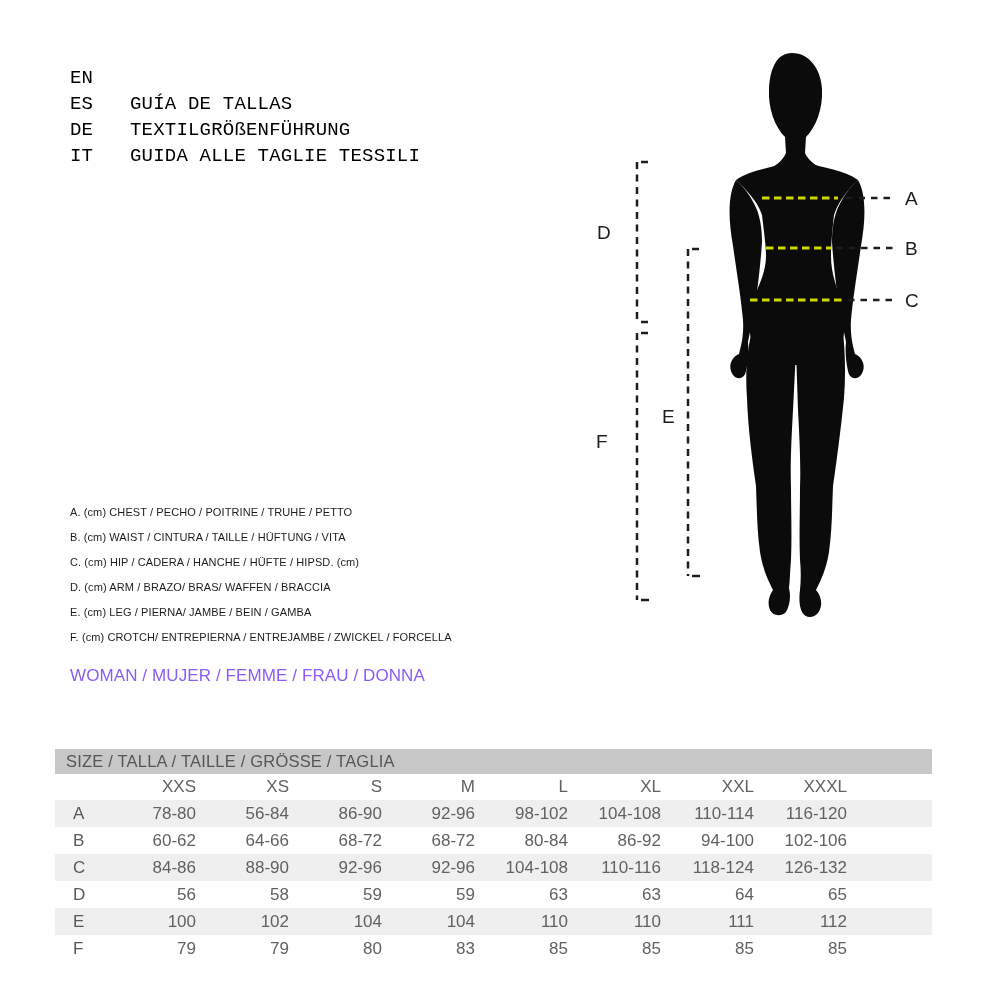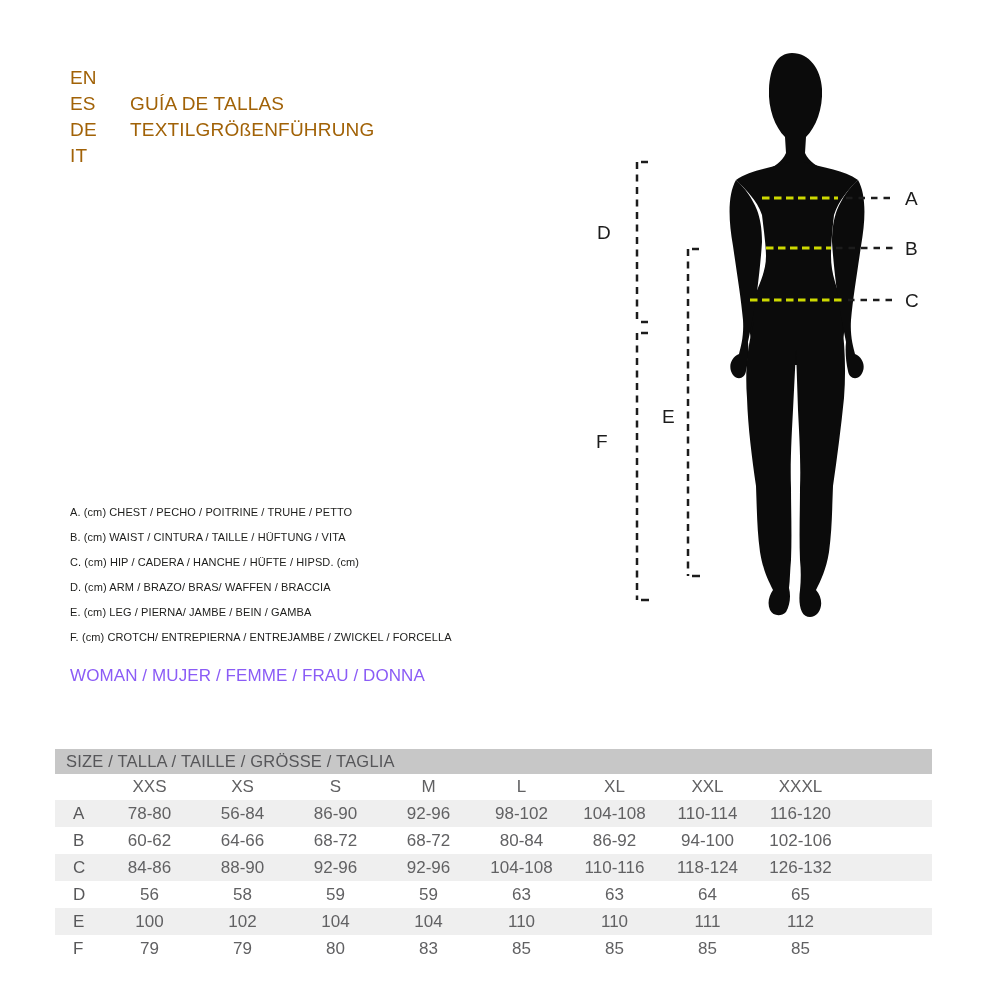--- a/index.html
+++ b/index.html
@@ -15,21 +15,22 @@
   }
 
   
   .lang-list {
     position: absolute;
     left: 70px;
     top: 65px;
     font-size: 19px;
     line-height: 26px;
     letter-spacing: 0.2px;
-    color: #a16207;
+    color: #000000;
+    font-family: Liberation Mono, monospace;
   }
   .lang-row { display: flex; }
   .lang-code { width: 60px; flex: 0 0 60px; }
 
   
   .figure-svg { position: absolute; left: 580px; top: 40px; }
   .figure-svg text {
     font-family: "Liberation Sans", "DejaVu Sans", sans-serif;
     font-size: 19px;
     fill: #1c1c1c;
@@ -70,41 +71,42 @@
     background: #c7c7c7;
     color: #565659;
     font-size: 16.5px;
     padding-left: 11px;
     letter-spacing: 0.2px;
   }
   .trow { display: flex; align-items: center; height: 27px; color: #616163; font-size: 17px; }
   .trow.cols { height: 26px; }
   .trow.stripe { background: #efefef; }
   .tlabel { flex: 0 0 48px; padding-left: 18px; color: #58585a; }
-  .tcell { flex: 0 0 93px; text-align: center; }
+  .tcell { flex: 0 0 93px; text-align: right; }
 </style>
 </head>
 <body>
 
 <div class="page">
 
   <div class="lang-list">
     <div class="lang-row">
       <span class="lang-code">EN</span>
     </div>
     <div class="lang-row">
       <span class="lang-code">ES</span>
       <span class="lang-label">GUÍA DE TALLAS</span>
     </div>
     <div class="lang-row">
       <span class="lang-code">DE</span>
       <span class="lang-label">TEXTILGRÖßENFÜHRUNG</span>
     </div>
     <div class="lang-row">
       <span class="lang-code">IT</span>
+      <span class="lang-label">GUIDA ALLE TAGLIE TESSILI</span>
     </div>
   </div>
 
   <svg class="figure-svg" width="380" height="620" viewBox="580 40 380 620">
 
     <g fill="#0b0b0b">
       <path d="M 792 53
         C 809 53 821 69 822 89 C 823 109 816 127 806 137 L 805 153
         C 809 162 818 167 826 170 L 766 170
         C 774 167 782 162 786 153 L 785 137

